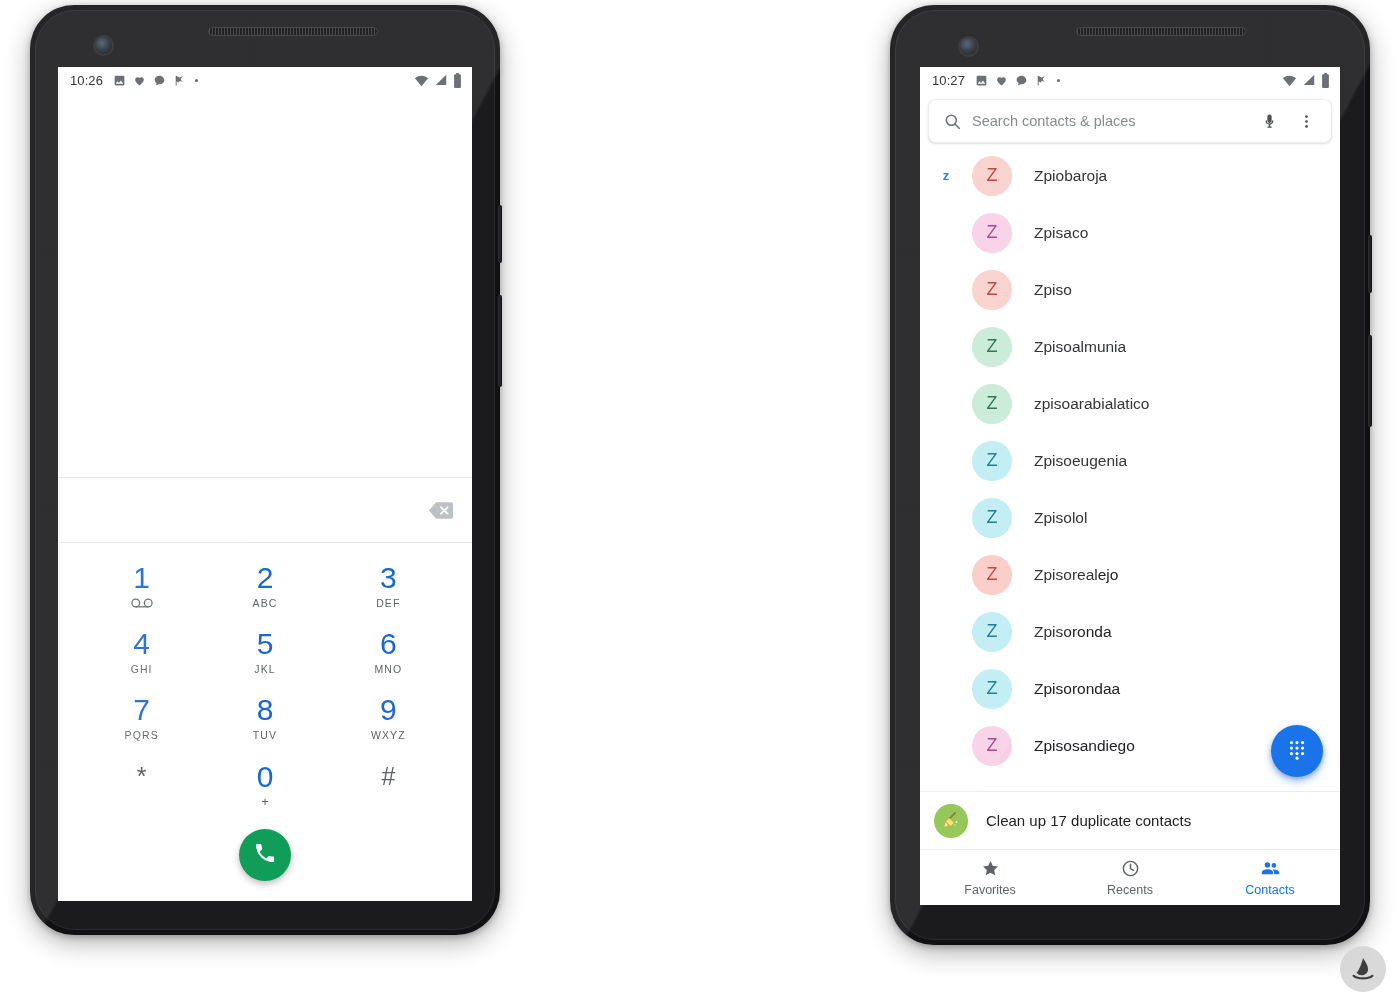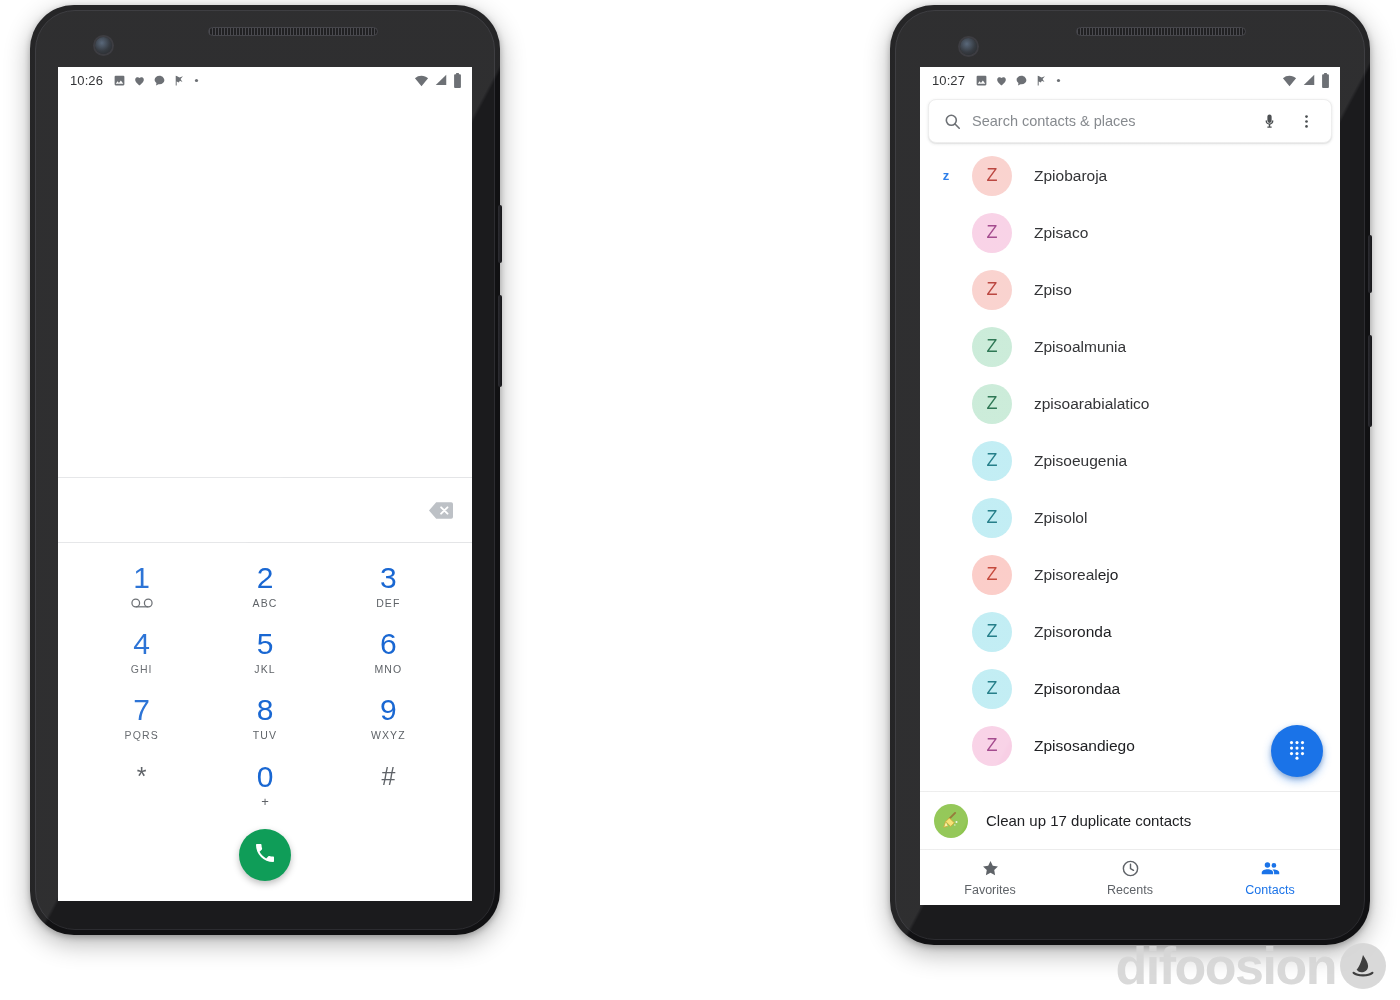--- a/index.html
+++ b/index.html
@@ -614,21 +614,20 @@
             </span>
             <span class="nav-label">Contacts</span>
           </div>
         </div>
 
       </div>
     </div>
   </div>
 
   <div class="watermark">
-    <span class="wm-text">difoosion</span>
     <span class="wm-logo">
       <svg width="34" height="34" viewBox="0 0 40 40">
         <path d="M20 7c3 5 6 9 6 13a7.5 7.5 0 0 1-13.5 4.4C15 22 18 15 20 7z" fill="#2f2f2f"></path>
         <path d="M9 28c5 4 17 4 22 0" stroke="#2f2f2f" stroke-width="2.6" fill="none" stroke-linecap="round"></path>
       </svg>
     </span>
   </div>
 
 </div>
 

